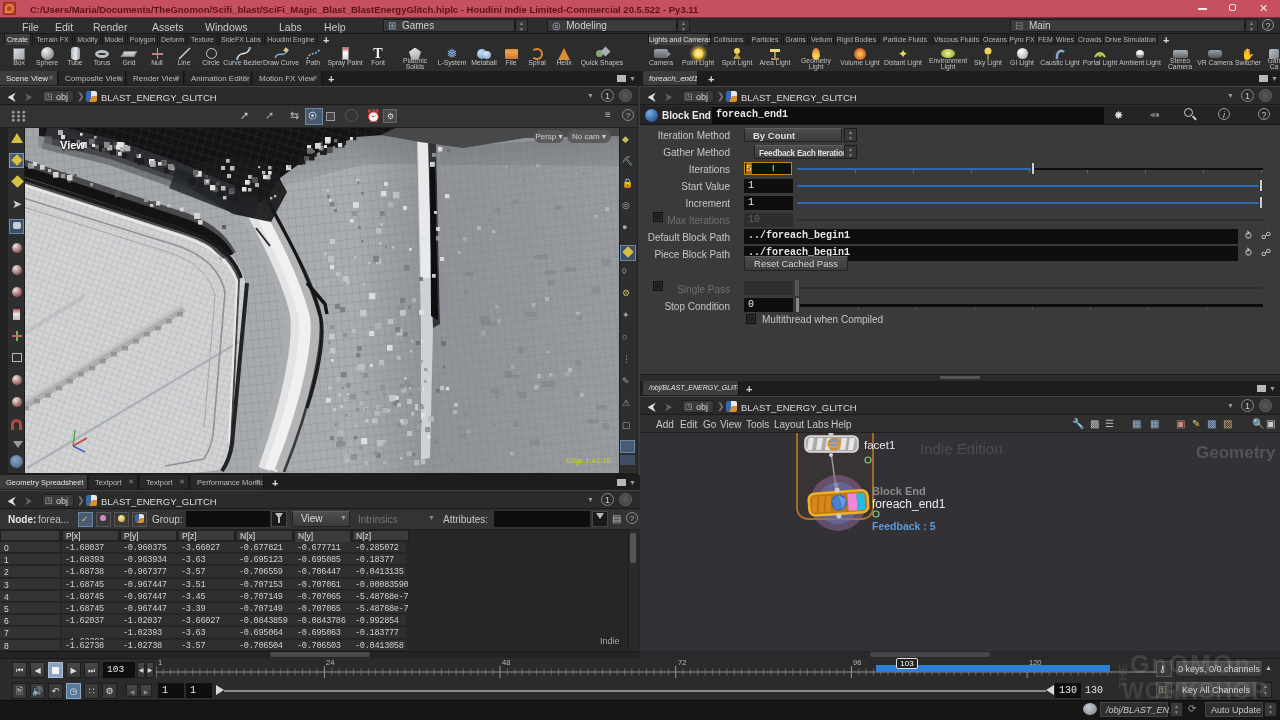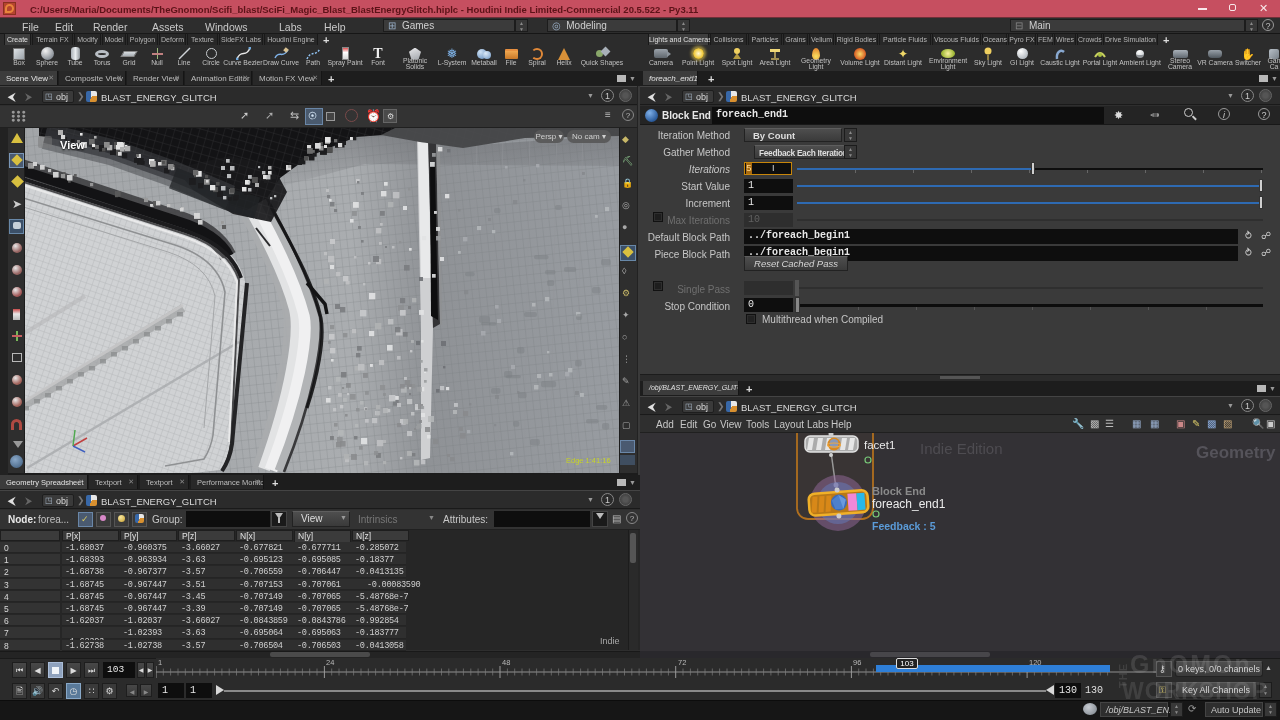--- a/index.html
+++ b/index.html
@@ -941,21 +941,21 @@
 <div class="abs mono" style="left:239px;top:567.4000000000001px;color:#cfcfcf;font-size:8.6px;letter-spacing:-0.3px;">-0.706559</div>
 <div class="abs mono" style="left:297px;top:567.4000000000001px;color:#cfcfcf;font-size:8.6px;letter-spacing:-0.3px;">-0.706447</div>
 <div class="abs mono" style="left:355px;top:567.4000000000001px;color:#cfcfcf;font-size:8.6px;letter-spacing:-0.3px;">-0.0413135</div>
 <div class="abs" style="left:0;top:578.6000000000001px;width:60px;height:11.2px;background:#333;border-bottom:1px solid #242424;color:#d8d8d8;font-size:8.5px;padding:1px 0 0 4px;">3</div>
 <div class="abs mono" style="left:62px;top:578.6000000000001px;width:344px;height:11.2px;background:#2f2f2f;border-bottom:1px solid #242424;"></div>
 <div class="abs mono" style="left:65px;top:579.6000000000001px;color:#cfcfcf;font-size:8.6px;letter-spacing:-0.3px;">-1.68745</div>
 <div class="abs mono" style="left:123px;top:579.6000000000001px;color:#cfcfcf;font-size:8.6px;letter-spacing:-0.3px;">-0.967447</div>
 <div class="abs mono" style="left:181px;top:579.6000000000001px;color:#cfcfcf;font-size:8.6px;letter-spacing:-0.3px;">-3.51</div>
 <div class="abs mono" style="left:239px;top:579.6000000000001px;color:#cfcfcf;font-size:8.6px;letter-spacing:-0.3px;">-0.707153</div>
 <div class="abs mono" style="left:297px;top:579.6000000000001px;color:#cfcfcf;font-size:8.6px;letter-spacing:-0.3px;">-0.707061</div>
-<div class="abs mono" style="left:355px;top:579.6000000000001px;color:#cfcfcf;font-size:8.6px;letter-spacing:-0.3px;margin-left:12px;">-0.00083590</div>
+<div class="abs mono" style="left:355px;top:579.6000000000001px;color:#cfcfcf;font-size:8.6px;letter-spacing:-0.3px;">-0.00083590</div>
 <div class="abs" style="left:0;top:590.8000000000002px;width:60px;height:11.2px;background:#333;border-bottom:1px solid #242424;color:#d8d8d8;font-size:8.5px;padding:1px 0 0 4px;">4</div>
 <div class="abs mono" style="left:62px;top:590.8000000000002px;width:344px;height:11.2px;background:#2f2f2f;border-bottom:1px solid #242424;"></div>
 <div class="abs mono" style="left:65px;top:591.8000000000002px;color:#cfcfcf;font-size:8.6px;letter-spacing:-0.3px;">-1.68745</div>
 <div class="abs mono" style="left:123px;top:591.8000000000002px;color:#cfcfcf;font-size:8.6px;letter-spacing:-0.3px;">-0.967447</div>
 <div class="abs mono" style="left:181px;top:591.8000000000002px;color:#cfcfcf;font-size:8.6px;letter-spacing:-0.3px;">-3.45</div>
 <div class="abs mono" style="left:239px;top:591.8000000000002px;color:#cfcfcf;font-size:8.6px;letter-spacing:-0.3px;">-0.707149</div>
 <div class="abs mono" style="left:297px;top:591.8000000000002px;color:#cfcfcf;font-size:8.6px;letter-spacing:-0.3px;">-0.707065</div>
 <div class="abs mono" style="left:355px;top:591.8000000000002px;color:#cfcfcf;font-size:8.6px;letter-spacing:-0.3px;">-5.48768e-7</div>
 <div class="abs" style="left:0;top:603.0000000000002px;width:60px;height:11.2px;background:#333;border-bottom:1px solid #242424;color:#d8d8d8;font-size:8.5px;padding:1px 0 0 4px;">5</div>
 <div class="abs mono" style="left:62px;top:603.0000000000002px;width:344px;height:11.2px;background:#2f2f2f;border-bottom:1px solid #242424;"></div>
@@ -1004,21 +1004,21 @@
 <div class="abs" style="left:1184px;top:108px;width:9px;height:9px;border:1.5px solid #ccc;border-radius:50%;"></div>
     <div class="abs" style="left:1192px;top:117px;width:5px;height:1.5px;background:#ccc;transform:rotate(45deg);"></div>
 <div class="abs" style="left:1218px;top:108px;width:12px;height:12px;border:1px solid #999;border-radius:50%;color:#ccc;font-size:9px;text-align:center;line-height:12px;font-style:italic;">i</div>
 <div class="abs" style="left:1258px;top:108px;width:12px;height:12px;border:1px solid #999;border-radius:50%;color:#ccc;font-size:9px;text-align:center;line-height:12px;">?</div>
 <div class="plabel" style="left:530px;top:130px;width:200px;">Iteration Method</div>
 <div class="drop" style="left:744px;top:128px;width:98px;height:14px;font-size:9.5px;">By Count</div>
 <div class="spin" style="left:844px;top:128px;height:14px;line-height:6px;">▲<br>▼</div>
 <div class="plabel" style="left:530px;top:147px;width:200px;">Gather Method</div>
 <div class="drop" style="left:744px;top:145px;width:98px;height:14px;font-size:8.3px;padding:2px 0 0 4px;letter-spacing:-0.3px;margin-left:10px;">Feedback Each Iteration</div>
 <div class="spin" style="left:844px;top:145px;height:14px;line-height:6px;">▲<br>▼</div>
-<div class="plabel" style="left:530px;top:164px;width:200px;font-style:italic;">Iterations</div>
+<div class="plabel" style="left:530px;top:164px;width:200px;">Iterations</div>
 <div class="abs" style="left:744px;top:162px;width:48px;height:13px;background:#0e0e0e;border:1px solid #c8860a;"></div>
 <div class="abs mono" style="left:746px;top:163px;width:6px;height:11px;background:#a86a10;color:#ffd890;font-size:9.5px;line-height:12px;">5</div>
 <div class="abs" style="left:772px;top:163px;color:#ddd;font-size:9px;">I</div>
 <div class="abs" style="left:797px;top:168px;width:466px;height:2px;background:#0e0e0e;"></div>
 <div class="abs" style="left:797px;top:168px;width:236px;height:2px;background:#2e6ab2;"></div>
 <div class="abs" style="left:1031px;top:162px;width:4px;height:13px;background:#cfcfcf;border:1px solid #333;"></div>
 <div class="abs" style="left:855px;top:170px;width:1px;height:3px;background:#666;"></div>
 <div class="abs" style="left:913px;top:170px;width:1px;height:3px;background:#666;"></div>
 <div class="abs" style="left:971px;top:170px;width:1px;height:3px;background:#666;"></div>
 <div class="abs" style="left:1029px;top:170px;width:1px;height:3px;background:#666;"></div>
@@ -1039,21 +1039,21 @@
 <div class="abs mono" style="left:744px;top:213px;width:49px;height:14px;background:#2e2e2e;color:#606060;font-size:10px;line-height:13px;padding-left:4px;">10</div>
 <div class="abs" style="left:797px;top:219px;width:466px;height:2px;background:#2f2f2f;"></div>
 <div class="plabel" style="left:530px;top:232px;width:200px;">Default Block Path</div>
 <div class="field mono" style="left:744px;top:229px;width:494px;height:15px;font-weight:bold;font-size:10px;">../foreach_begin1</div>
 <div class="abs" style="left:1245px;top:230px;color:#ccc;font-size:10px;">⥁</div>
 <div class="abs" style="left:1261px;top:230px;color:#ccc;font-size:10px;">☍</div>
 <div class="plabel" style="left:530px;top:249px;width:200px;">Piece Block Path</div>
 <div class="field mono" style="left:744px;top:246px;width:494px;height:15px;font-weight:bold;font-size:10px;">../foreach_begin1</div>
 <div class="abs" style="left:1245px;top:247px;color:#ccc;font-size:10px;">⥁</div>
 <div class="abs" style="left:1261px;top:247px;color:#ccc;font-size:10px;">☍</div>
-<div class="btn" style="left:744px;top:256px;width:104px;height:15px;line-height:14px;font-size:9.5px;font-style:italic;">Reset Cached Pass</div>
+<div class="btn" style="left:744px;top:256px;width:104px;height:15px;line-height:14px;font-size:9.5px;">Reset Cached Pass</div>
 <div class="cb" style="left:653px;top:281px;"></div>
 <div class="plabel dis" style="left:530px;top:284px;width:200px;">Single Pass</div>
 <div class="abs" style="left:744px;top:281px;width:49px;height:14px;background:#2e2e2e;"></div>
 <div class="abs" style="left:795px;top:280px;width:4px;height:16px;background:#555;"></div>
 <div class="abs" style="left:799px;top:287px;width:464px;height:2px;background:#2f2f2f;"></div>
 <div class="plabel" style="left:530px;top:301px;width:200px;">Stop Condition</div>
 <div class="field mono" style="left:744px;top:298px;width:49px;height:14px;line-height:13px;">0</div>
 <div class="abs" style="left:795px;top:297px;width:5px;height:16px;background:#888;border:1px solid #333;"></div>
 <div class="abs" style="left:800px;top:304px;width:463px;height:2.5px;background:#0c0c0c;"></div>
 <div class="abs" style="left:858px;top:307px;width:1px;height:3px;background:#555;"></div>

